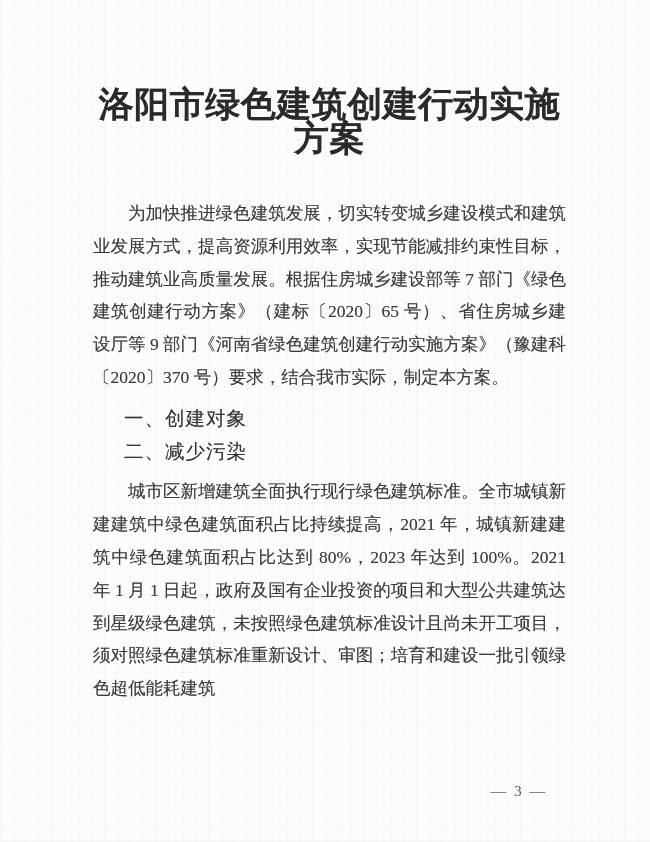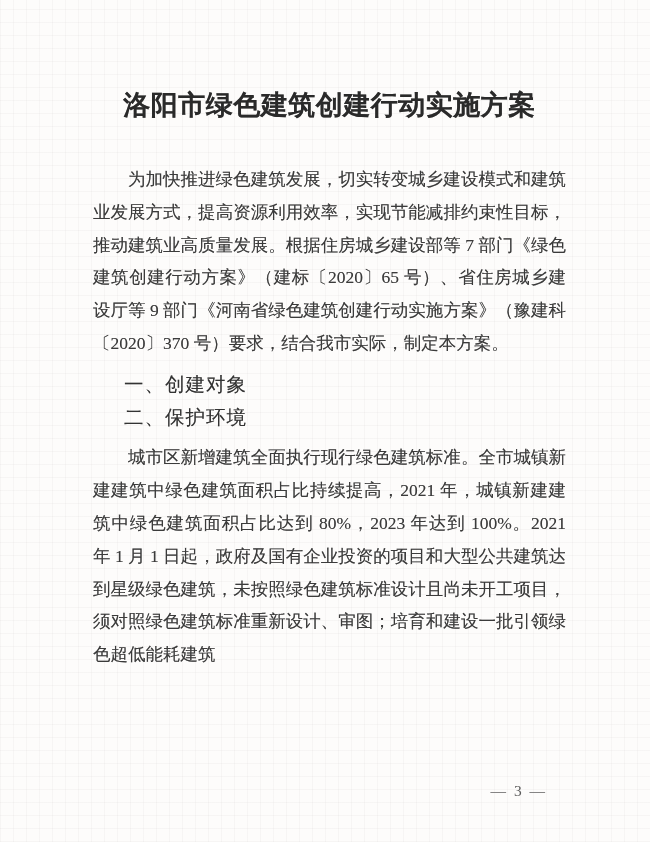--- a/index.html
+++ b/index.html
@@ -19,21 +19,21 @@
   }
   .doc {
     position: absolute;
     left: 85px;
     top: 88px;
     width: 489px;
   }
   .doc-title {
     font-family: "Liberation Serif", "DejaVu Serif", serif;
     font-weight: bold;
-    font-size: 27px;
+    font-size: 35px;
     line-height: 34px;
     color: #2a2a2a;
     text-align: center;
     letter-spacing: 0.5px;
     margin: 0 0 41px 0;
     text-shadow: 0 0 0.5px rgba(40,40,40,0.55);
   }
   .doc-paragraph {
     font-family: "Liberation Serif", "DejaVu Serif", serif;
     font-size: 17.5px;
@@ -67,18 +67,18 @@
   }
 </style>
 </head>
 <body>
 
 <div class="doc">
   <h1 class="doc-title">洛阳市绿色建筑创建行动实施方案</h1>
   <div>
       <div class="doc-paragraph">为加快推进绿色建筑发展，切实转变城乡建设模式和建筑业发展方式，提高资源利用效率，实现节能减排约束性目标，推动建筑业高质量发展。根据住房城乡建设部等 7 部门《绿色建筑创建行动方案》（建标〔2020〕65 号）、省住房城乡建设厅等 9 部门《河南省绿色建筑创建行动实施方案》（豫建科〔2020〕370 号）要求，结合我市实际，制定本方案。</div>
       <div class="doc-heading">一、创建对象</div>
-      <div class="doc-heading">二、保护环境</div>
+      <div class="doc-heading">二、减少污染</div>
       <div class="doc-paragraph">城市区新增建筑全面执行现行绿色建筑标准。全市城镇新建建筑中绿色建筑面积占比持续提高，2021 年，城镇新建建筑中绿色建筑面积占比达到 80%，2023 年达到 100%。2021 年 1 月 1 日起，政府及国有企业投资的项目和大型公共建筑达到星级绿色建筑，未按照绿色建筑标准设计且尚未开工项目，须对照绿色建筑标准重新设计、审图；培育和建设一批引领绿色超低能耗建筑</div>
     </div>
 </div>
 
 <div class="page-number">— 3 —</div>
 
 </body></html>

